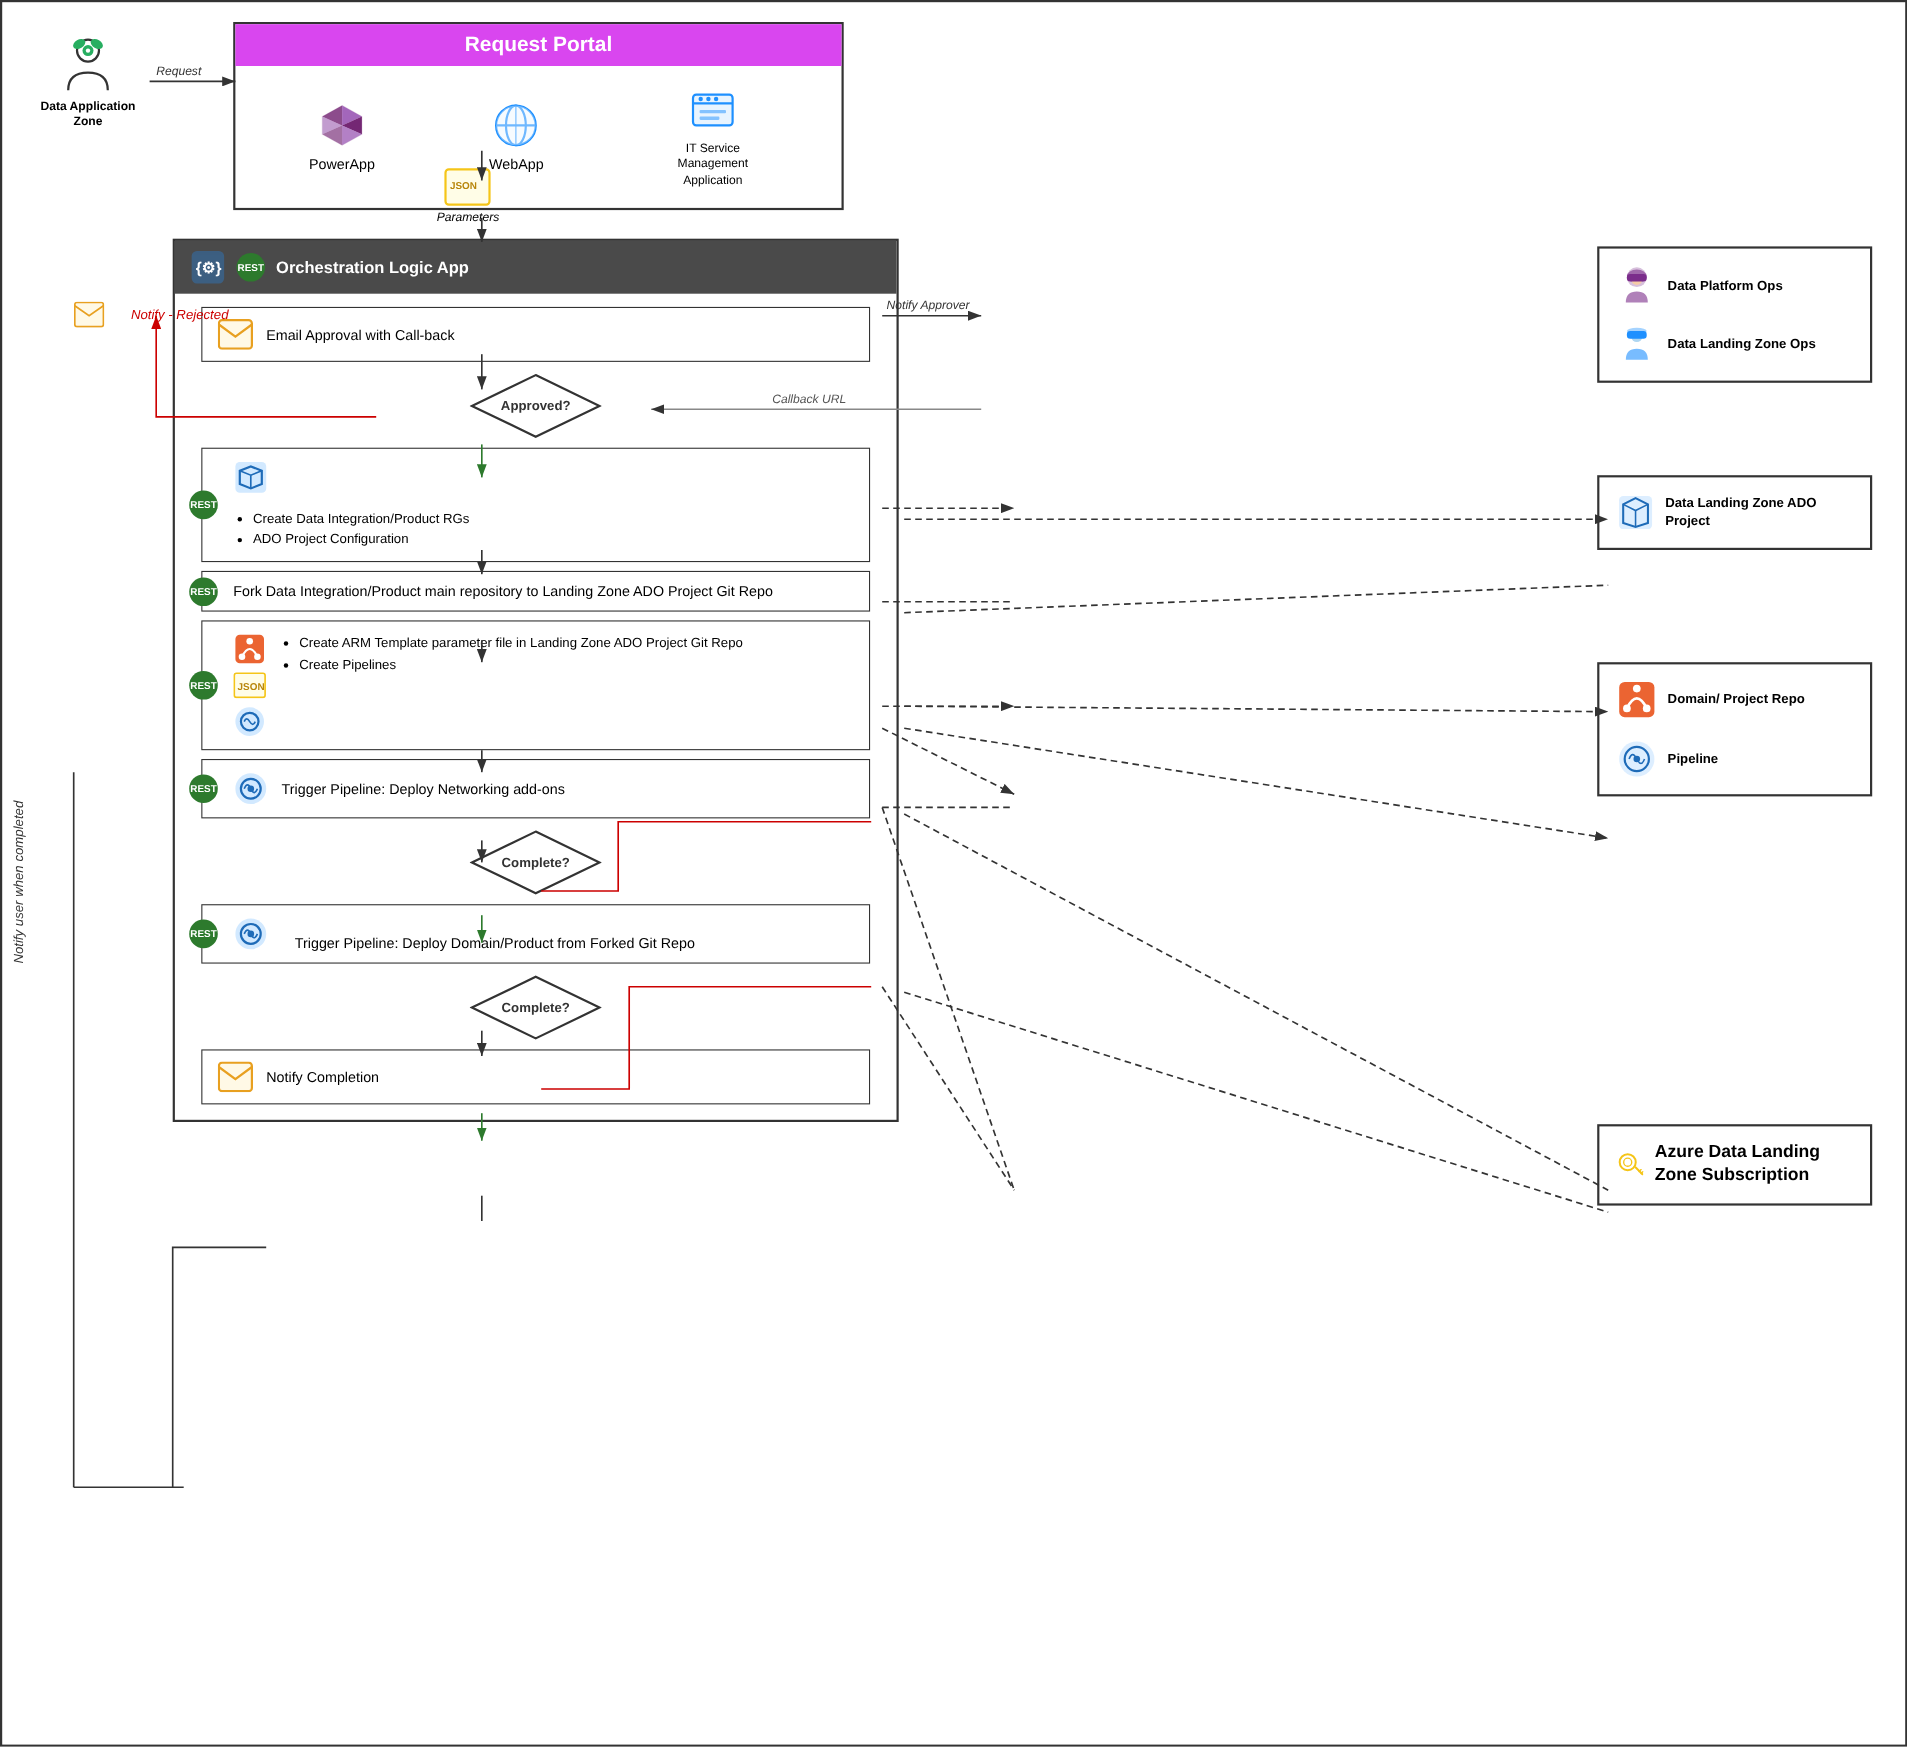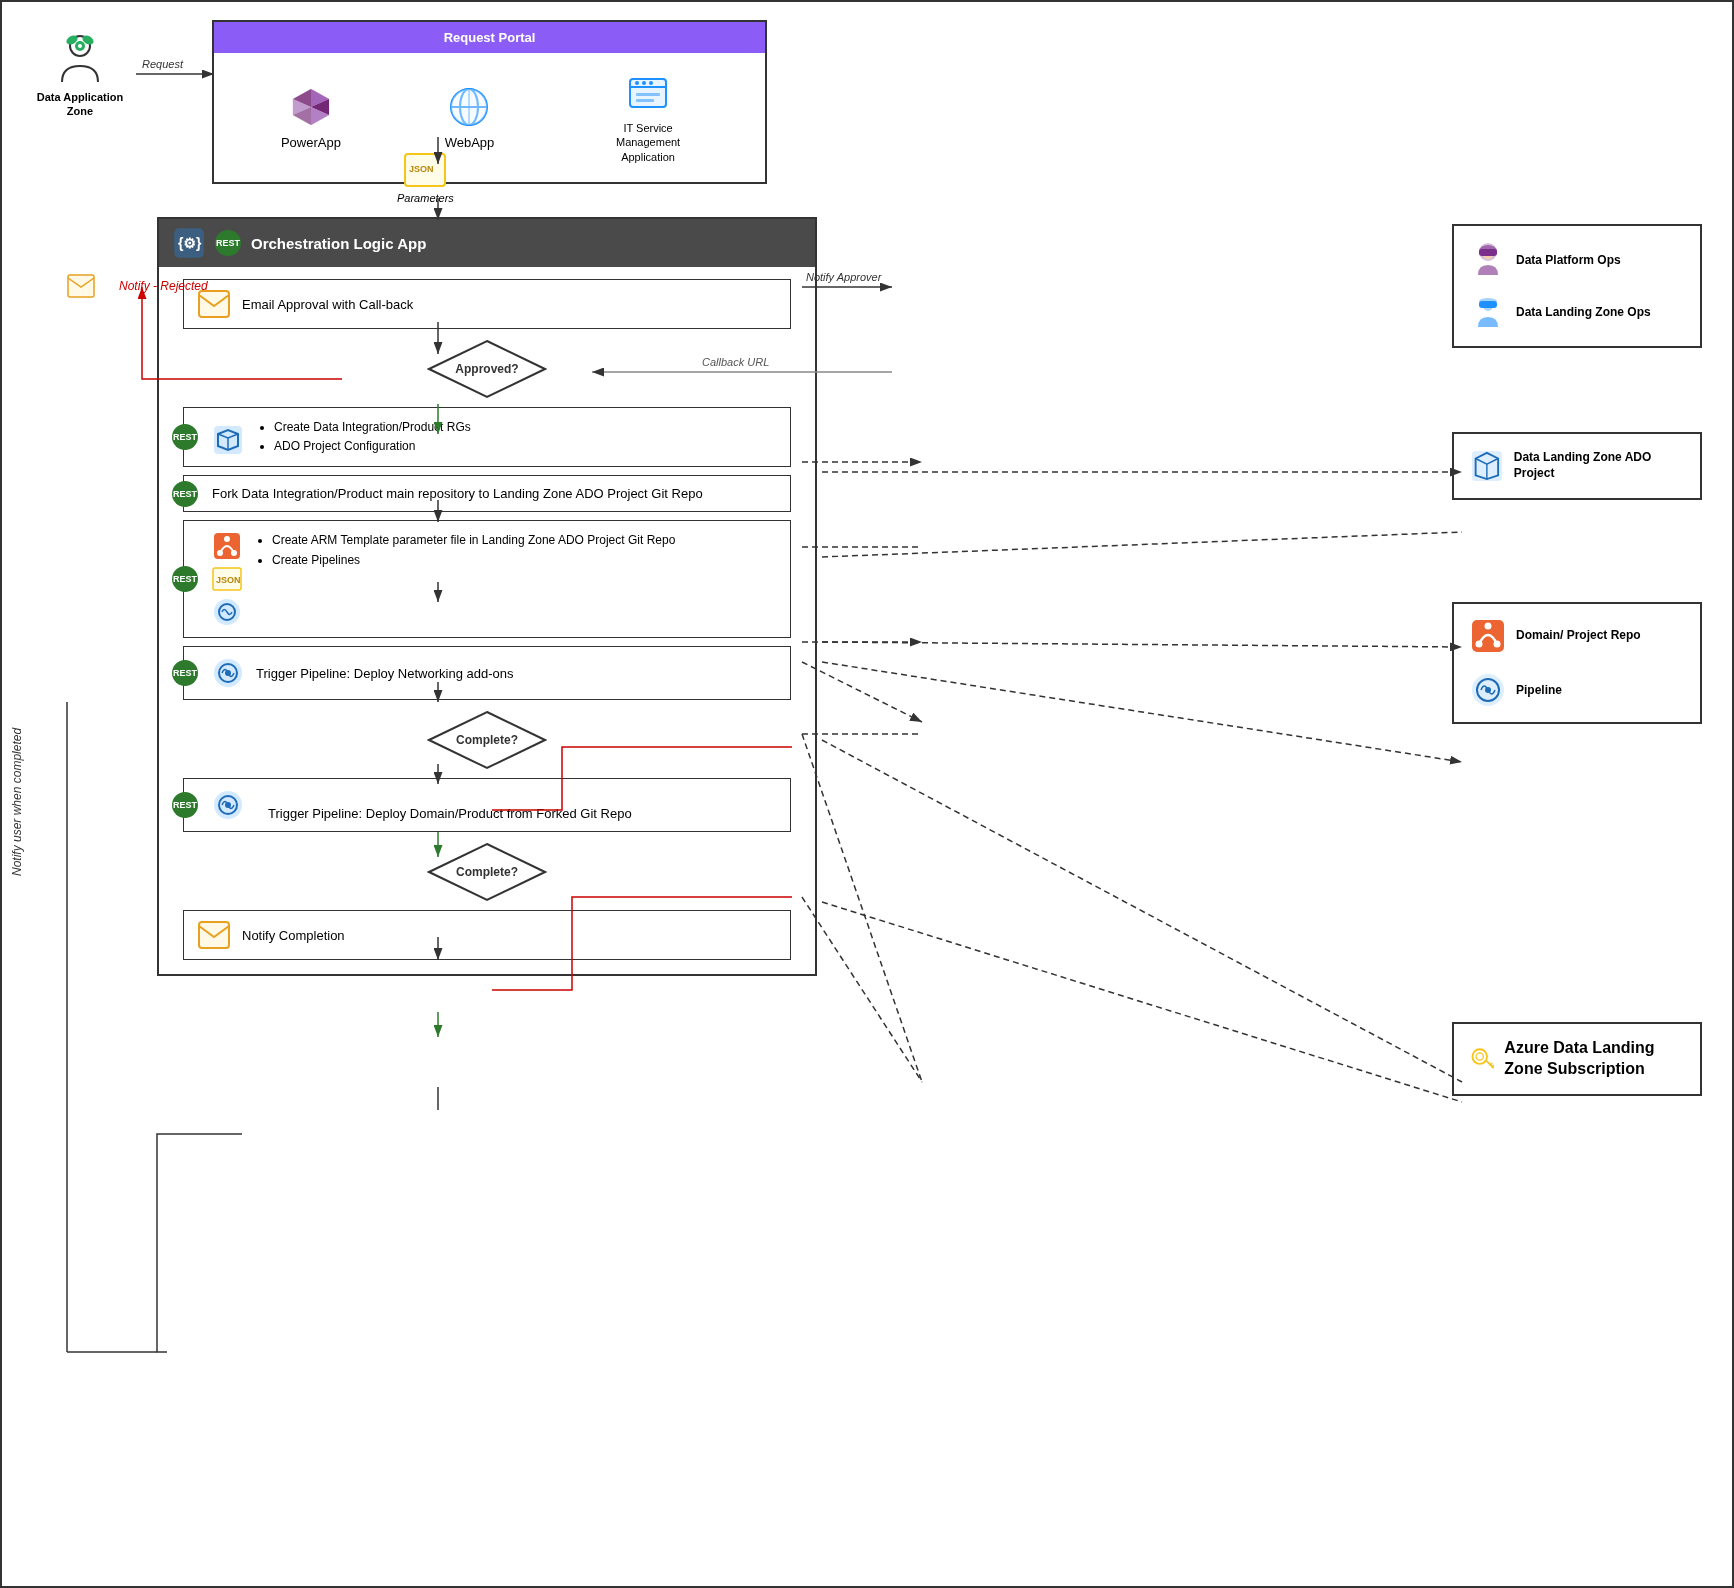--- a/index.html
+++ b/index.html
@@ -24,25 +24,25 @@
     
     .request-portal {
       position: absolute;
       top: 18px;
       left: 210px;
       width: 555px;
       border: 2px solid #333;
       background: #fff;
     }
     .request-portal-header {
-      background: #8b5cf6;
+      background: #d946ef;
       color: #fff;
       text-align: center;
       padding: 8px;
-      font-size: 13px;
+      font-size: 19px;
       font-weight: bold;
     }
     .request-portal-body {
       display: flex;
       align-items: center;
       justify-content: space-around;
       padding: 18px 20px;
       gap: 10px;
     }
     .portal-item {
@@ -271,21 +271,21 @@
       <div style="position:relative; width:120px; height:60px;">
         <svg width="120" height="60" viewBox="0 0 120 60">
           <polygon points="60,2 118,30 60,58 2,30" fill="#fff" stroke="#333" stroke-width="2"></polygon>
           <text x="60" y="34" text-anchor="middle" font-size="12" font-weight="bold" fill="#333">Approved?</text>
         </svg>
       </div>
     </div>
 
     <div style="border:1px solid #333; margin:8px 24px 0 24px; padding:10px 14px 10px 28px; position:relative;">
       <span style="position:absolute; left:-12px; top:50%; transform:translateY(-50%); background:#2d7a2d; color:#fff; font-size:9px; font-weight:bold; border-radius:50%; width:26px; height:26px; display:flex; align-items:center; justify-content:center;">REST</span>
-      <div style="display:flex; align-items:flex-end; gap:12px;">
+      <div style="display:flex; align-items:flex-start; gap:12px;flex-direction:column;">
         <svg width="32" height="32" viewBox="0 0 32 32">
           <rect x="2" y="2" width="28" height="28" rx="4" fill="#1e90ff" opacity="0.2"></rect>
           <path d="M6 22 L6 10 L16 6 L26 10 L26 22 L16 26 Z" fill="none" stroke="#1e6bb8" stroke-width="2"></path>
           <path d="M6 10 L16 14 L26 10" fill="none" stroke="#1e6bb8" stroke-width="1.5"></path>
           <line x1="16" y1="14" x2="16" y2="26" stroke="#1e6bb8" stroke-width="1.5"></line>
         </svg>
         <ul class="bullet-list">
           <li>Create Data Integration/Product RGs</li>
           <li>ADO Project Configuration</li>
         </ul>

